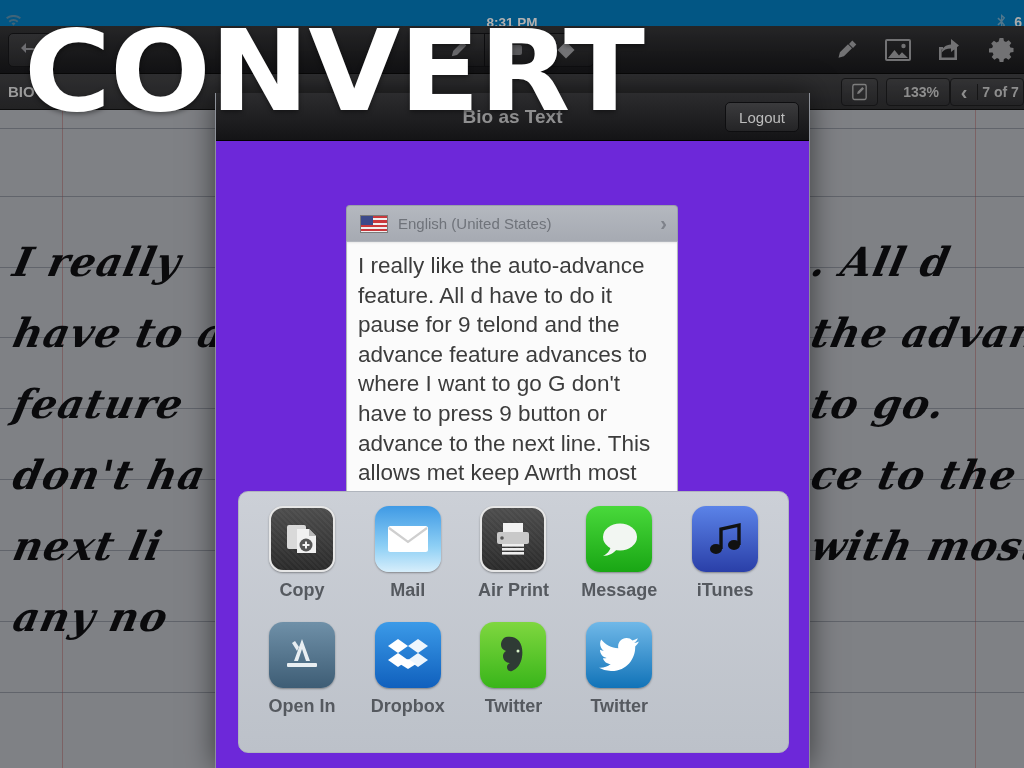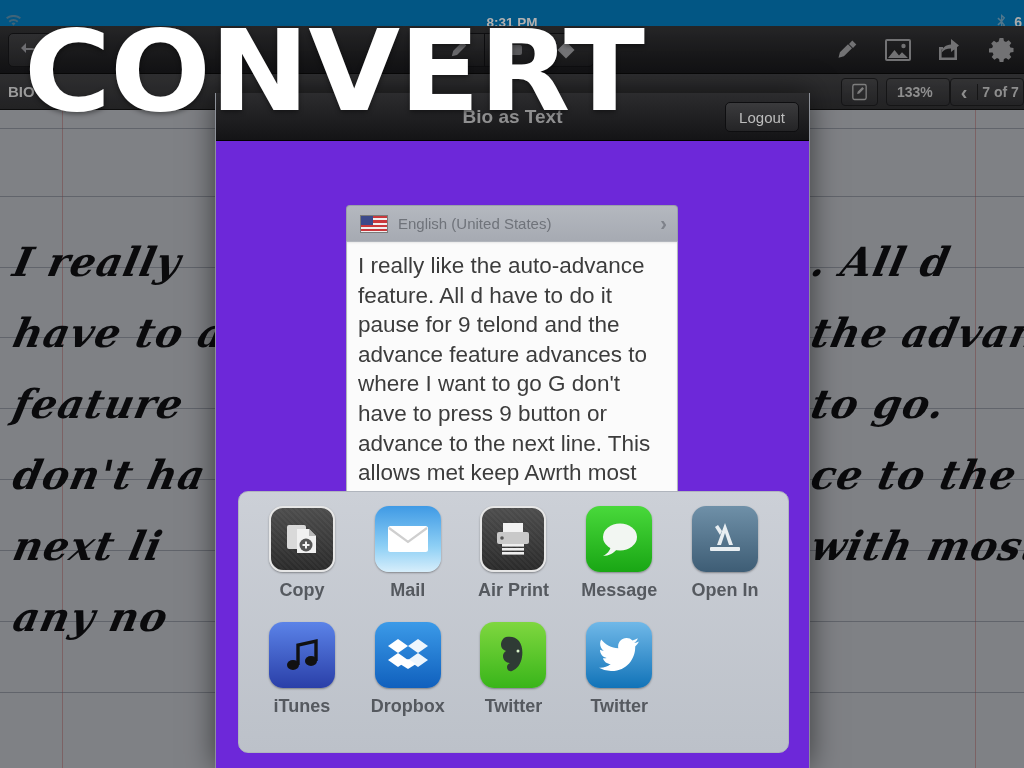--- a/index.html
+++ b/index.html
@@ -386,21 +386,21 @@
   </div>
 
   <div id="subbar">
     <div class="doc-title">BIO</div>
     <div class="sb-grp" style="left:841px; width:37px; justify-content:center;">
       <svg width="18" height="20" viewBox="0 0 18 20">
           <rect x="1" y="1" width="16" height="18" rx="2" fill="none" stroke="#9a9a9a" stroke-width="1.6"></rect>
           <path d="M12.4 4.1l2 2-5.6 5.6-2.6.6.6-2.6z" fill="#9a9a9a"></path>
         </svg>
     </div>
-    <div class="sb-grp" style="left:886px; width:64px; justify-content:flex-start;">
+    <div class="sb-grp" style="left:886px; width:64px; justify-content:flex-end;">
       <span>133%</span>
     </div>
     <div class="sb-grp" style="left:950px; width:74px; padding:0; ">
       <span style="width:26px; text-align:center; font-size:20px; line-height:26px;">‹</span>
       <span style="flex:1; text-align:center; border-left:1px solid #1a1a1c;">7 of 7</span>
     </div>
   </div>
 
   <div id="dim"></div>
 
@@ -467,39 +467,39 @@
         <div class="sh-icon ic-message">
           <svg width="44" height="40" viewBox="0 0 44 40">
             <ellipse cx="23" cy="18" rx="17" ry="13.5" fill="#f2f6f2"></ellipse>
             <path d="M14 27c-1 5-4 8-8 10 6 0 11-3 14-7z" fill="#f2f6f2"></path>
           </svg>
         </div>
         <div class="sh-label">Message</div>
       </div>
 
       <div class="share-item">
+        <div class="sh-icon ic-itunes">
+          <svg width="40" height="40" viewBox="0 0 40 40">
+            <path d="M16 30V10l18-4v20" fill="none" stroke="#111" stroke-width="3.4"></path>
+            <ellipse cx="11" cy="30" rx="6" ry="5" fill="#111"></ellipse>
+            <ellipse cx="29" cy="26" rx="6" ry="5" fill="#111"></ellipse>
+          </svg>
+        </div>
+        <div class="sh-label">iTunes</div>
+      </div>
+
+      <div class="share-item">
         <div class="sh-icon ic-openin">
           <svg width="42" height="40" viewBox="0 0 42 40">
             <path d="M21 4l8 22h-4l-4-12-4 12h-4z" fill="#e8eef2"></path>
             <rect x="6" y="28" width="30" height="4" rx="1" fill="#e8eef2"></rect>
             <path d="M14 6l4 6-2 4-5-8z" fill="#e8eef2"></path>
           </svg>
         </div>
         <div class="sh-label">Open In</div>
-      </div>
-
-      <div class="share-item">
-        <div class="sh-icon ic-itunes">
-          <svg width="40" height="40" viewBox="0 0 40 40">
-            <path d="M16 30V10l18-4v20" fill="none" stroke="#111" stroke-width="3.4"></path>
-            <ellipse cx="11" cy="30" rx="6" ry="5" fill="#111"></ellipse>
-            <ellipse cx="29" cy="26" rx="6" ry="5" fill="#111"></ellipse>
-          </svg>
-        </div>
-        <div class="sh-label">iTunes</div>
       </div>
 
       <div class="share-item">
         <div class="sh-icon ic-dropbox">
           <svg width="42" height="38" viewBox="0 0 42 38">
             <path d="M11 3L1 10l10 7 10-7z" fill="#fff"></path>
             <path d="M31 3l10 7-10 7-10-7z" fill="#eef6fd"></path>
             <path d="M1 24l10-7 10 7-10 7z" fill="#fff"></path>
             <path d="M41 24l-10-7-10 7 10 7z" fill="#eef6fd"></path>
             <path d="M21 33l-8-5 8-5 8 5z" fill="#fff"></path>

